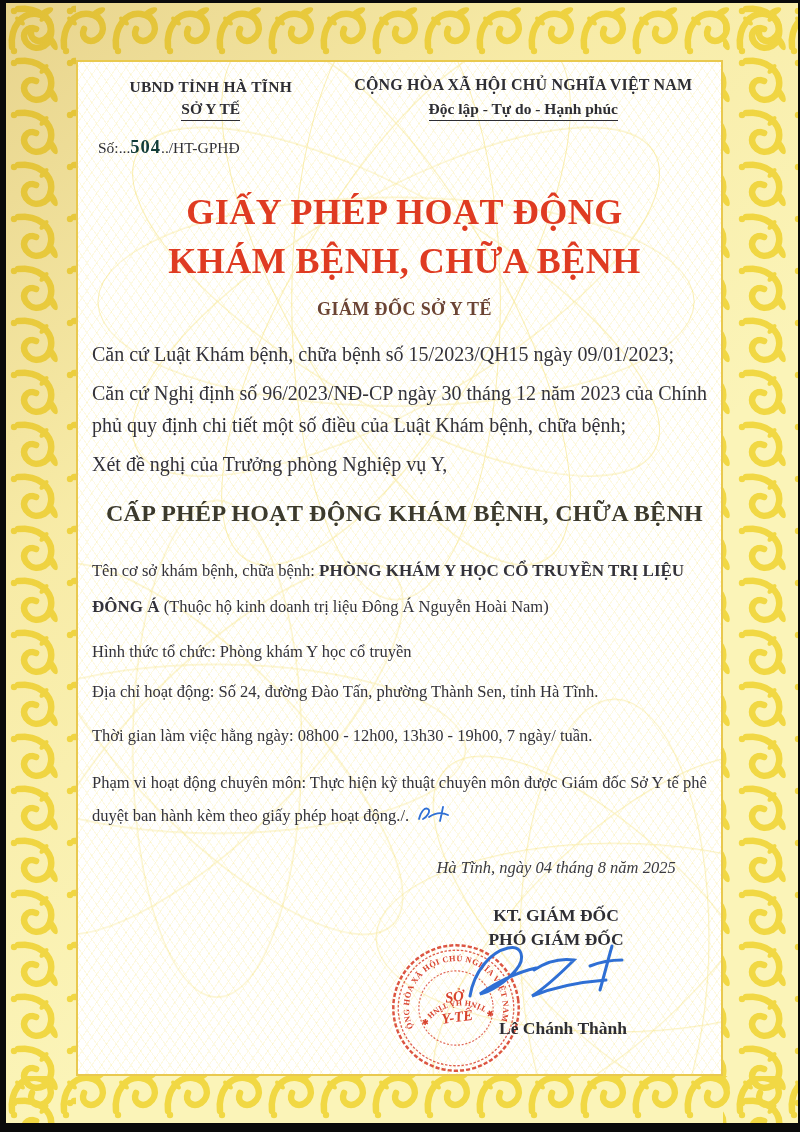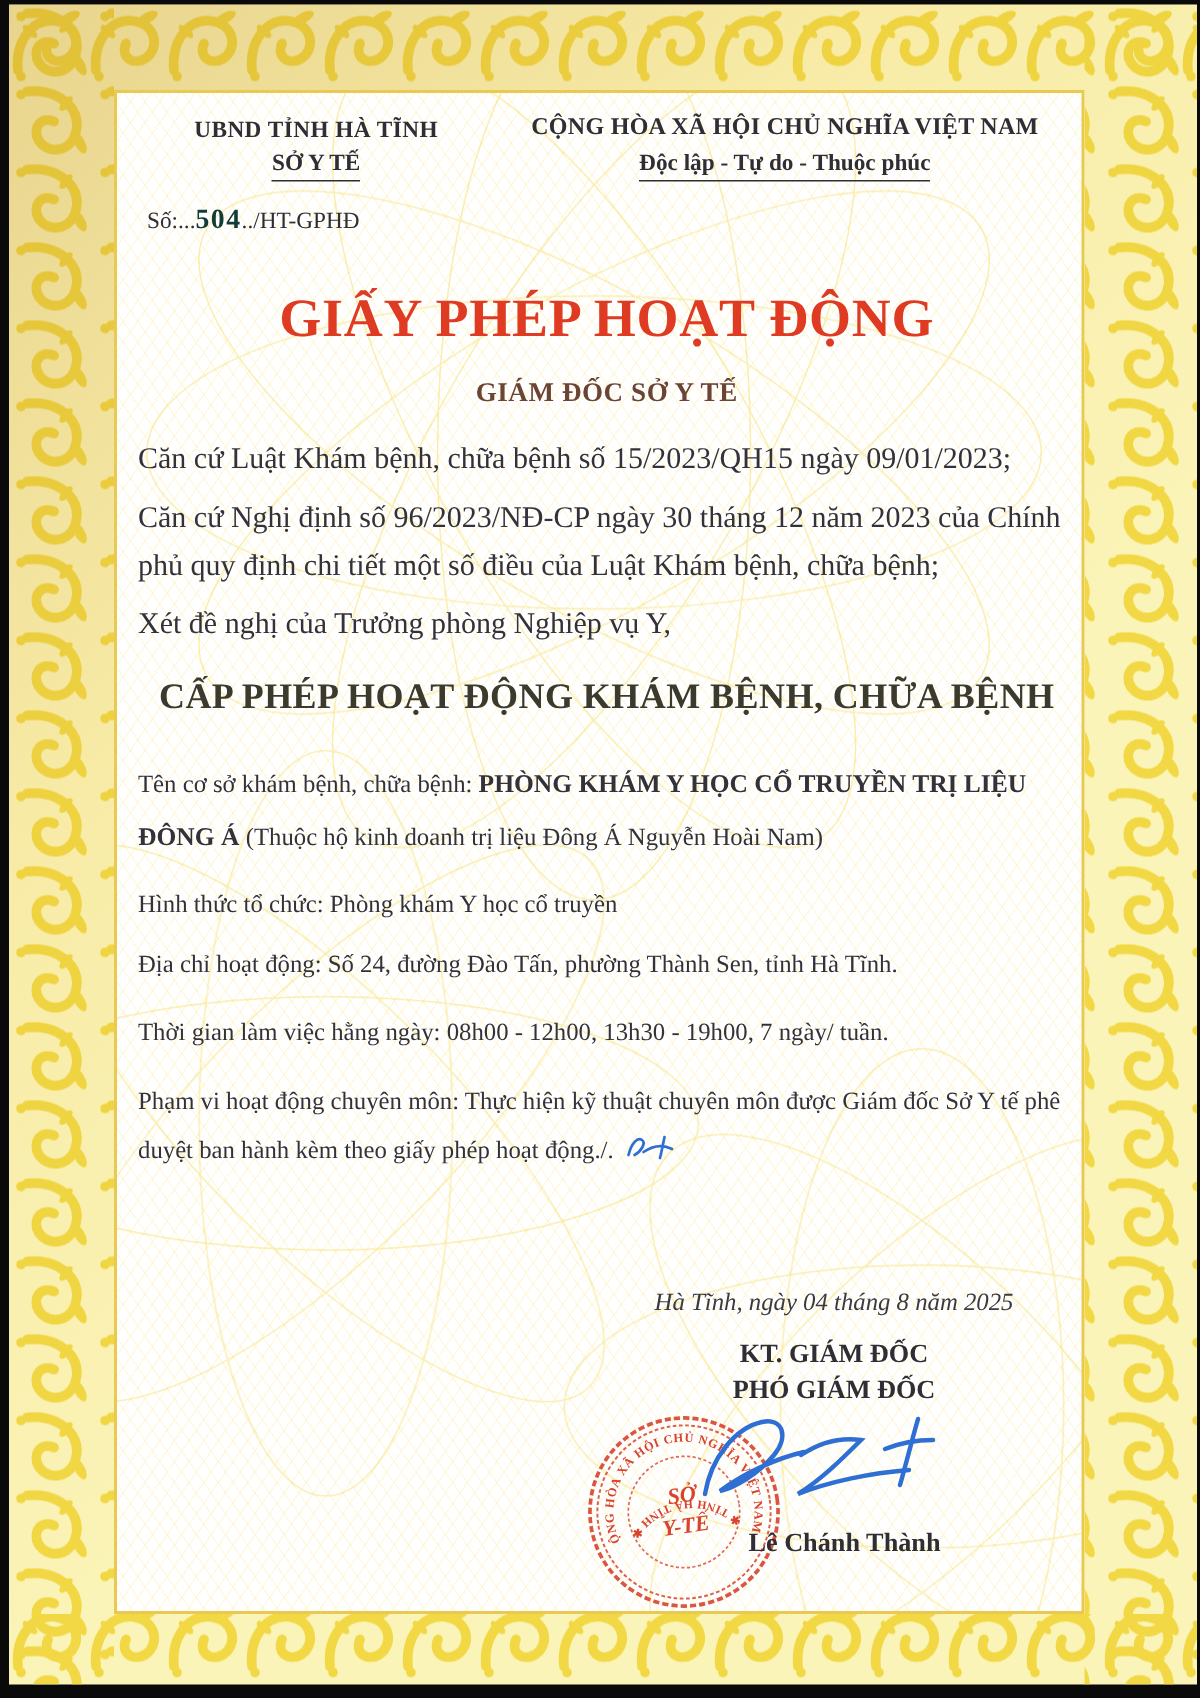--- a/index.html
+++ b/index.html
@@ -43,21 +43,21 @@
   .preamble p{margin:0 0 7px 0;font-size:20px;line-height:1.6;}
   .decision{margin-top:20px;text-align:center;font-weight:bold;font-size:24px;color:#3c3a2d;letter-spacing:.3px;}
   .details p{font-size:16.5px;}
   .p-facility{margin:26px 0 0 0;line-height:2.1;}
   .p-facility b{font-size:17px;}
   .p-plain{margin:14px 0 0 0;line-height:1.6;}
   .p-scope{margin:16px 0 0 0;line-height:2.0;}
   .ink-initial{display:inline-block;vertical-align:-4px;margin-left:6px;}
   .sign-block{position:absolute;left:300px;top:796px;width:356px;text-align:center;}
   .place-date{font-style:italic;font-size:16.5px;color:#3a3a40;}
-  .sig-title{font-weight:bold;font-size:17.5px;color:#2e2e34;margin-top:13px;line-height:1.35;}
+  .sig-title{font-weight:bold;font-size:17.5px;color:#2e2e34;margin-top:26px;line-height:1.35;}
   .sig-title2{font-weight:bold;font-size:17.5px;color:#2e2e34;line-height:1.35;}
   .seal-svg{position:absolute;left:312px;top:880px;width:132px;height:132px;}
   .signature-svg{position:absolute;left:378px;top:876px;width:190px;height:84px;}
   .signer-name{position:absolute;left:380px;top:956px;width:210px;text-align:center;font-weight:bold;font-size:17.5px;color:#2e2e34;}
 </style>
 </head>
 <body>
 
 <div class="paper">
 
@@ -115,31 +115,32 @@
       <div class="hdr">
         <div class="hdr-left">
           <div class="org">UBND TỈNH HÀ TĨNH</div>
           <div class="dept">
             <span class="u-line">SỞ Y TẾ</span>
           </div>
         </div>
         <div class="hdr-right">
           <div class="nat">CỘNG HÒA XÃ HỘI CHỦ NGHĨA VIỆT NAM</div>
           <div class="motto">
-            <span class="u-line">Độc lập - Tự do - Thuộc phúc</span>
+            <span class="u-line">Độc lập - Tự do - Hạnh phúc</span>
           </div>
         </div>
       </div>
 
       <div class="doc-no">
         <span>Số:...</span><span class="num">504</span><span>../HT-GPHĐ</span>
       </div>
 
       <div class="title" style="color:#df3b22;">
         <div>GIẤY PHÉP HOẠT ĐỘNG</div>
+        <div>KHÁM BỆNH, CHỮA BỆNH</div>
       </div>
 
       <div class="issuer">GIÁM ĐỐC SỞ Y TẾ</div>
 
       <div class="preamble">
         <p>Căn cứ Luật Khám bệnh, chữa bệnh số 15/2023/QH15 ngày 09/01/2023;</p>
         <p>Căn cứ Nghị định số 96/2023/NĐ-CP ngày 30 tháng 12 năm 2023 của Chính phủ quy định chi tiết một số điều của Luật Khám bệnh, chữa bệnh;</p>
         <p>Xét đề nghị của Trưởng phòng Nghiệp vụ Y,</p>
       </div>
 

